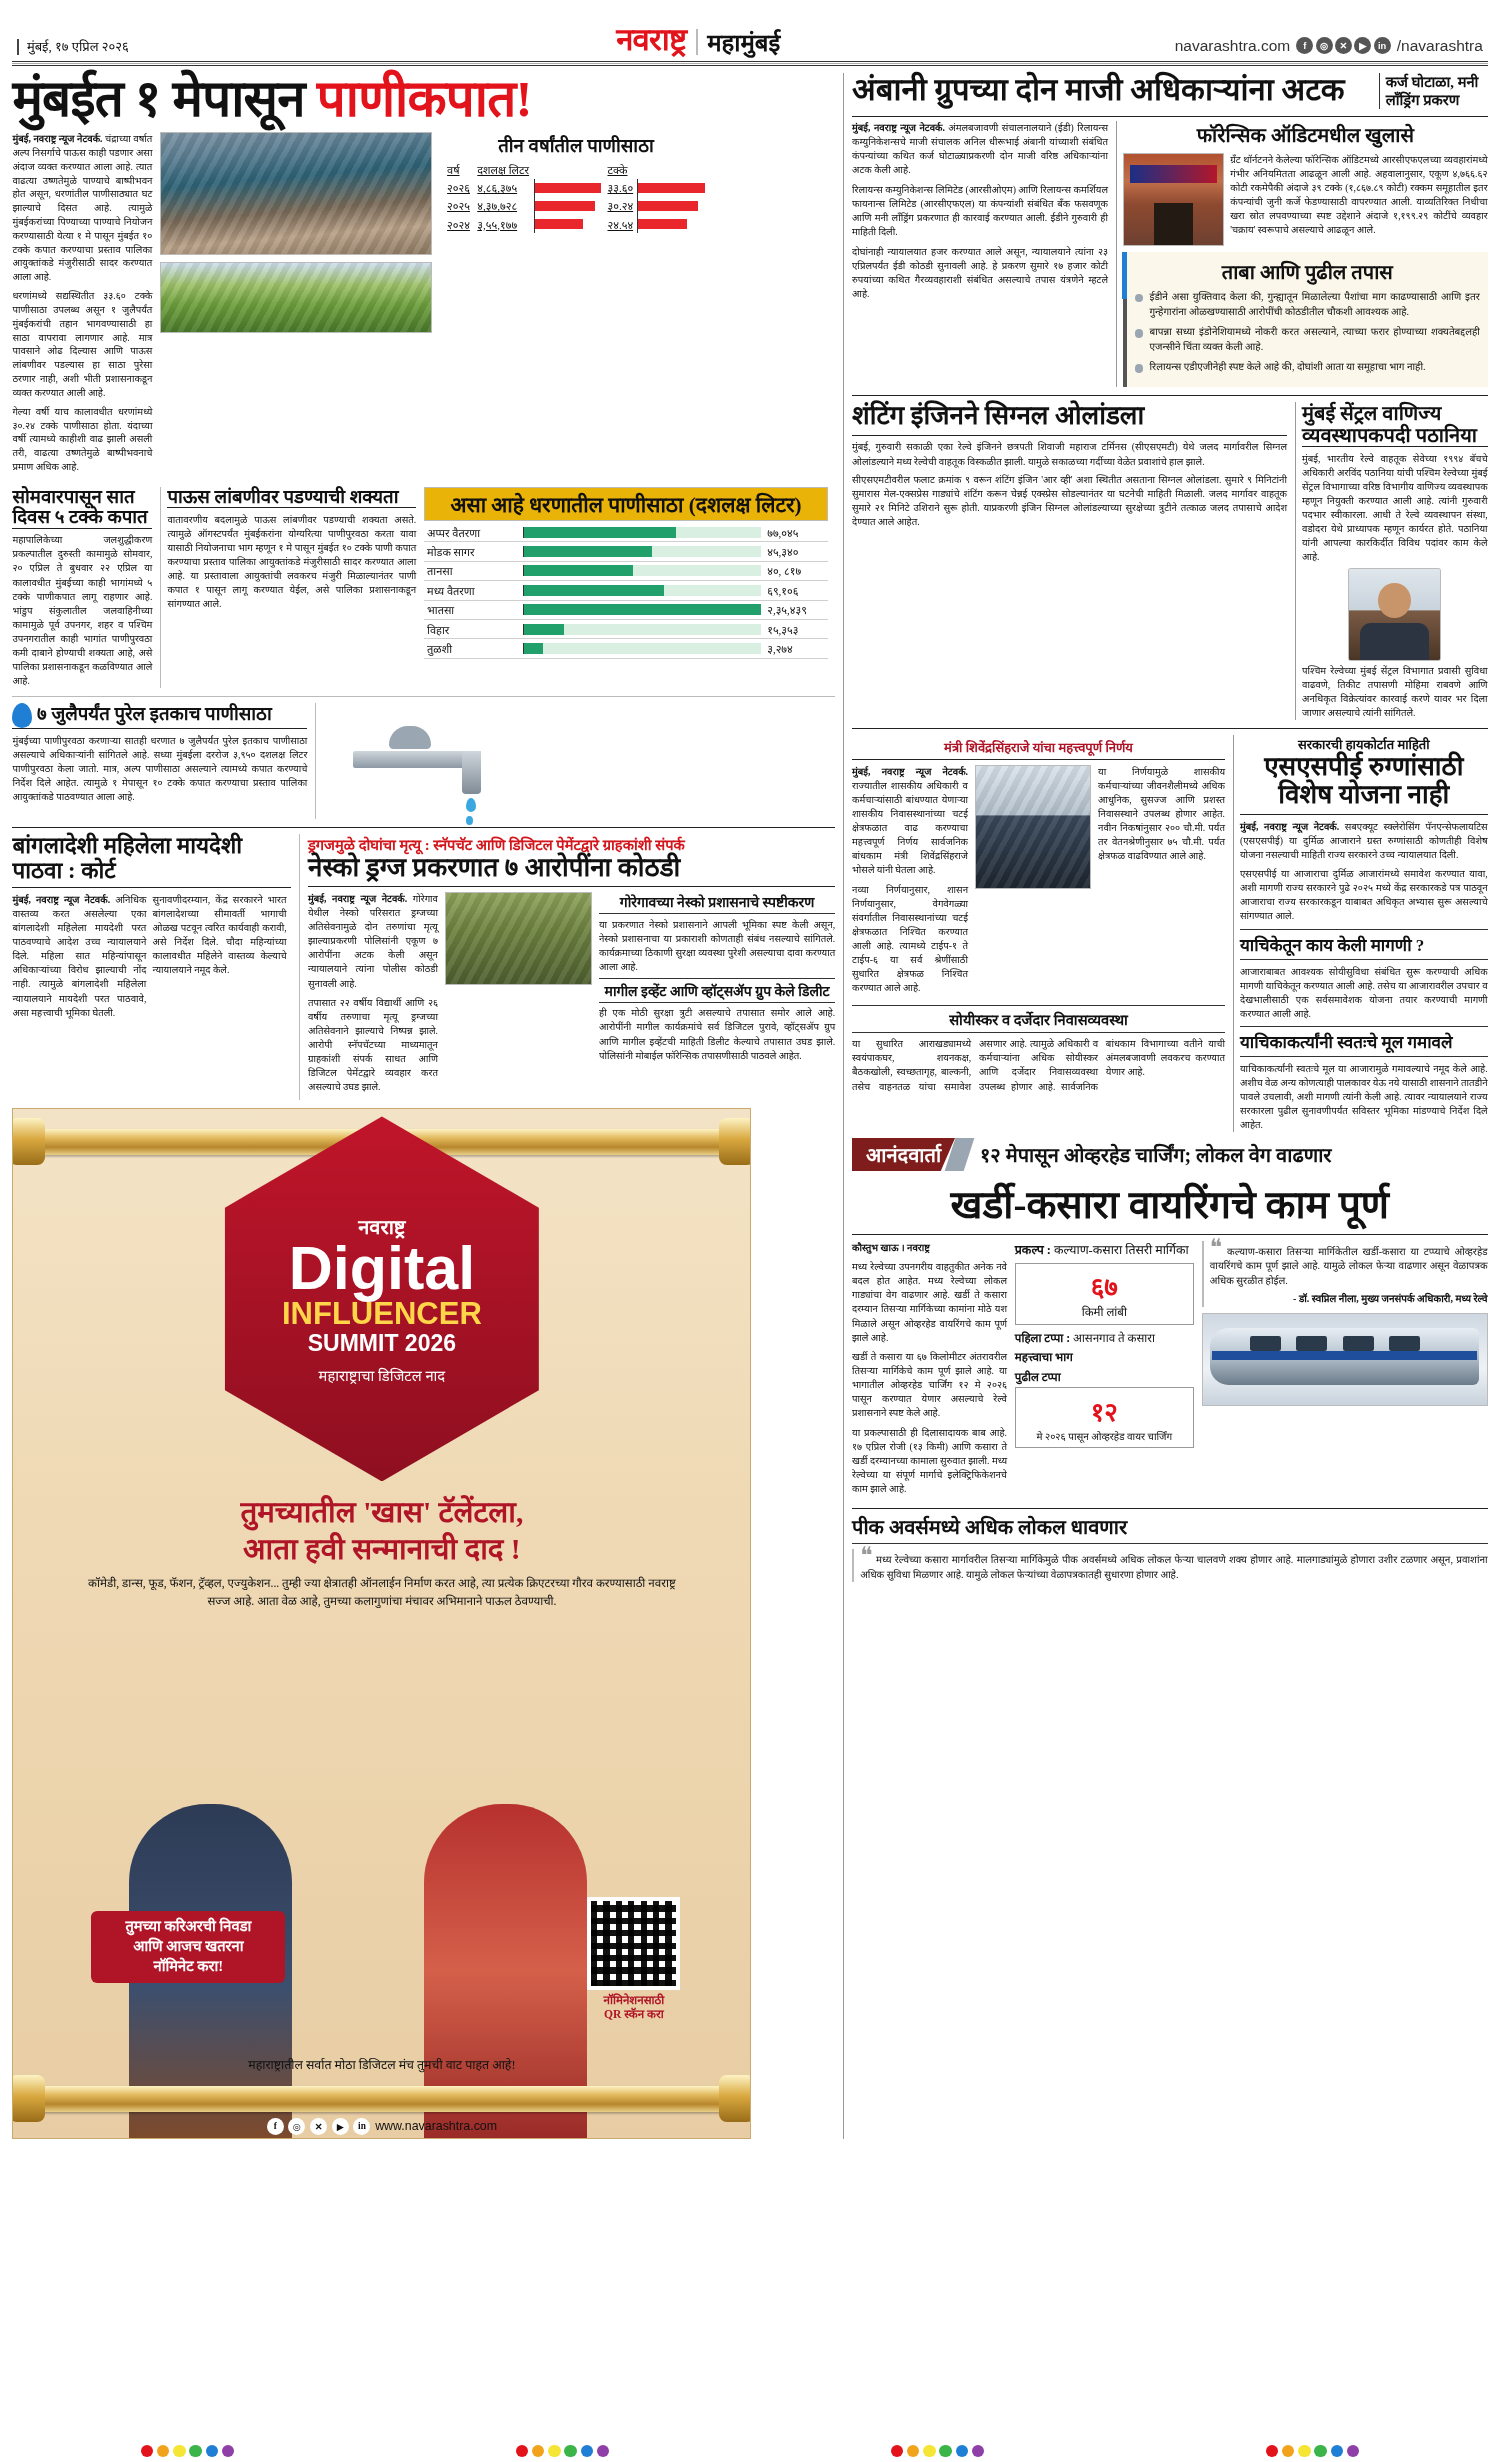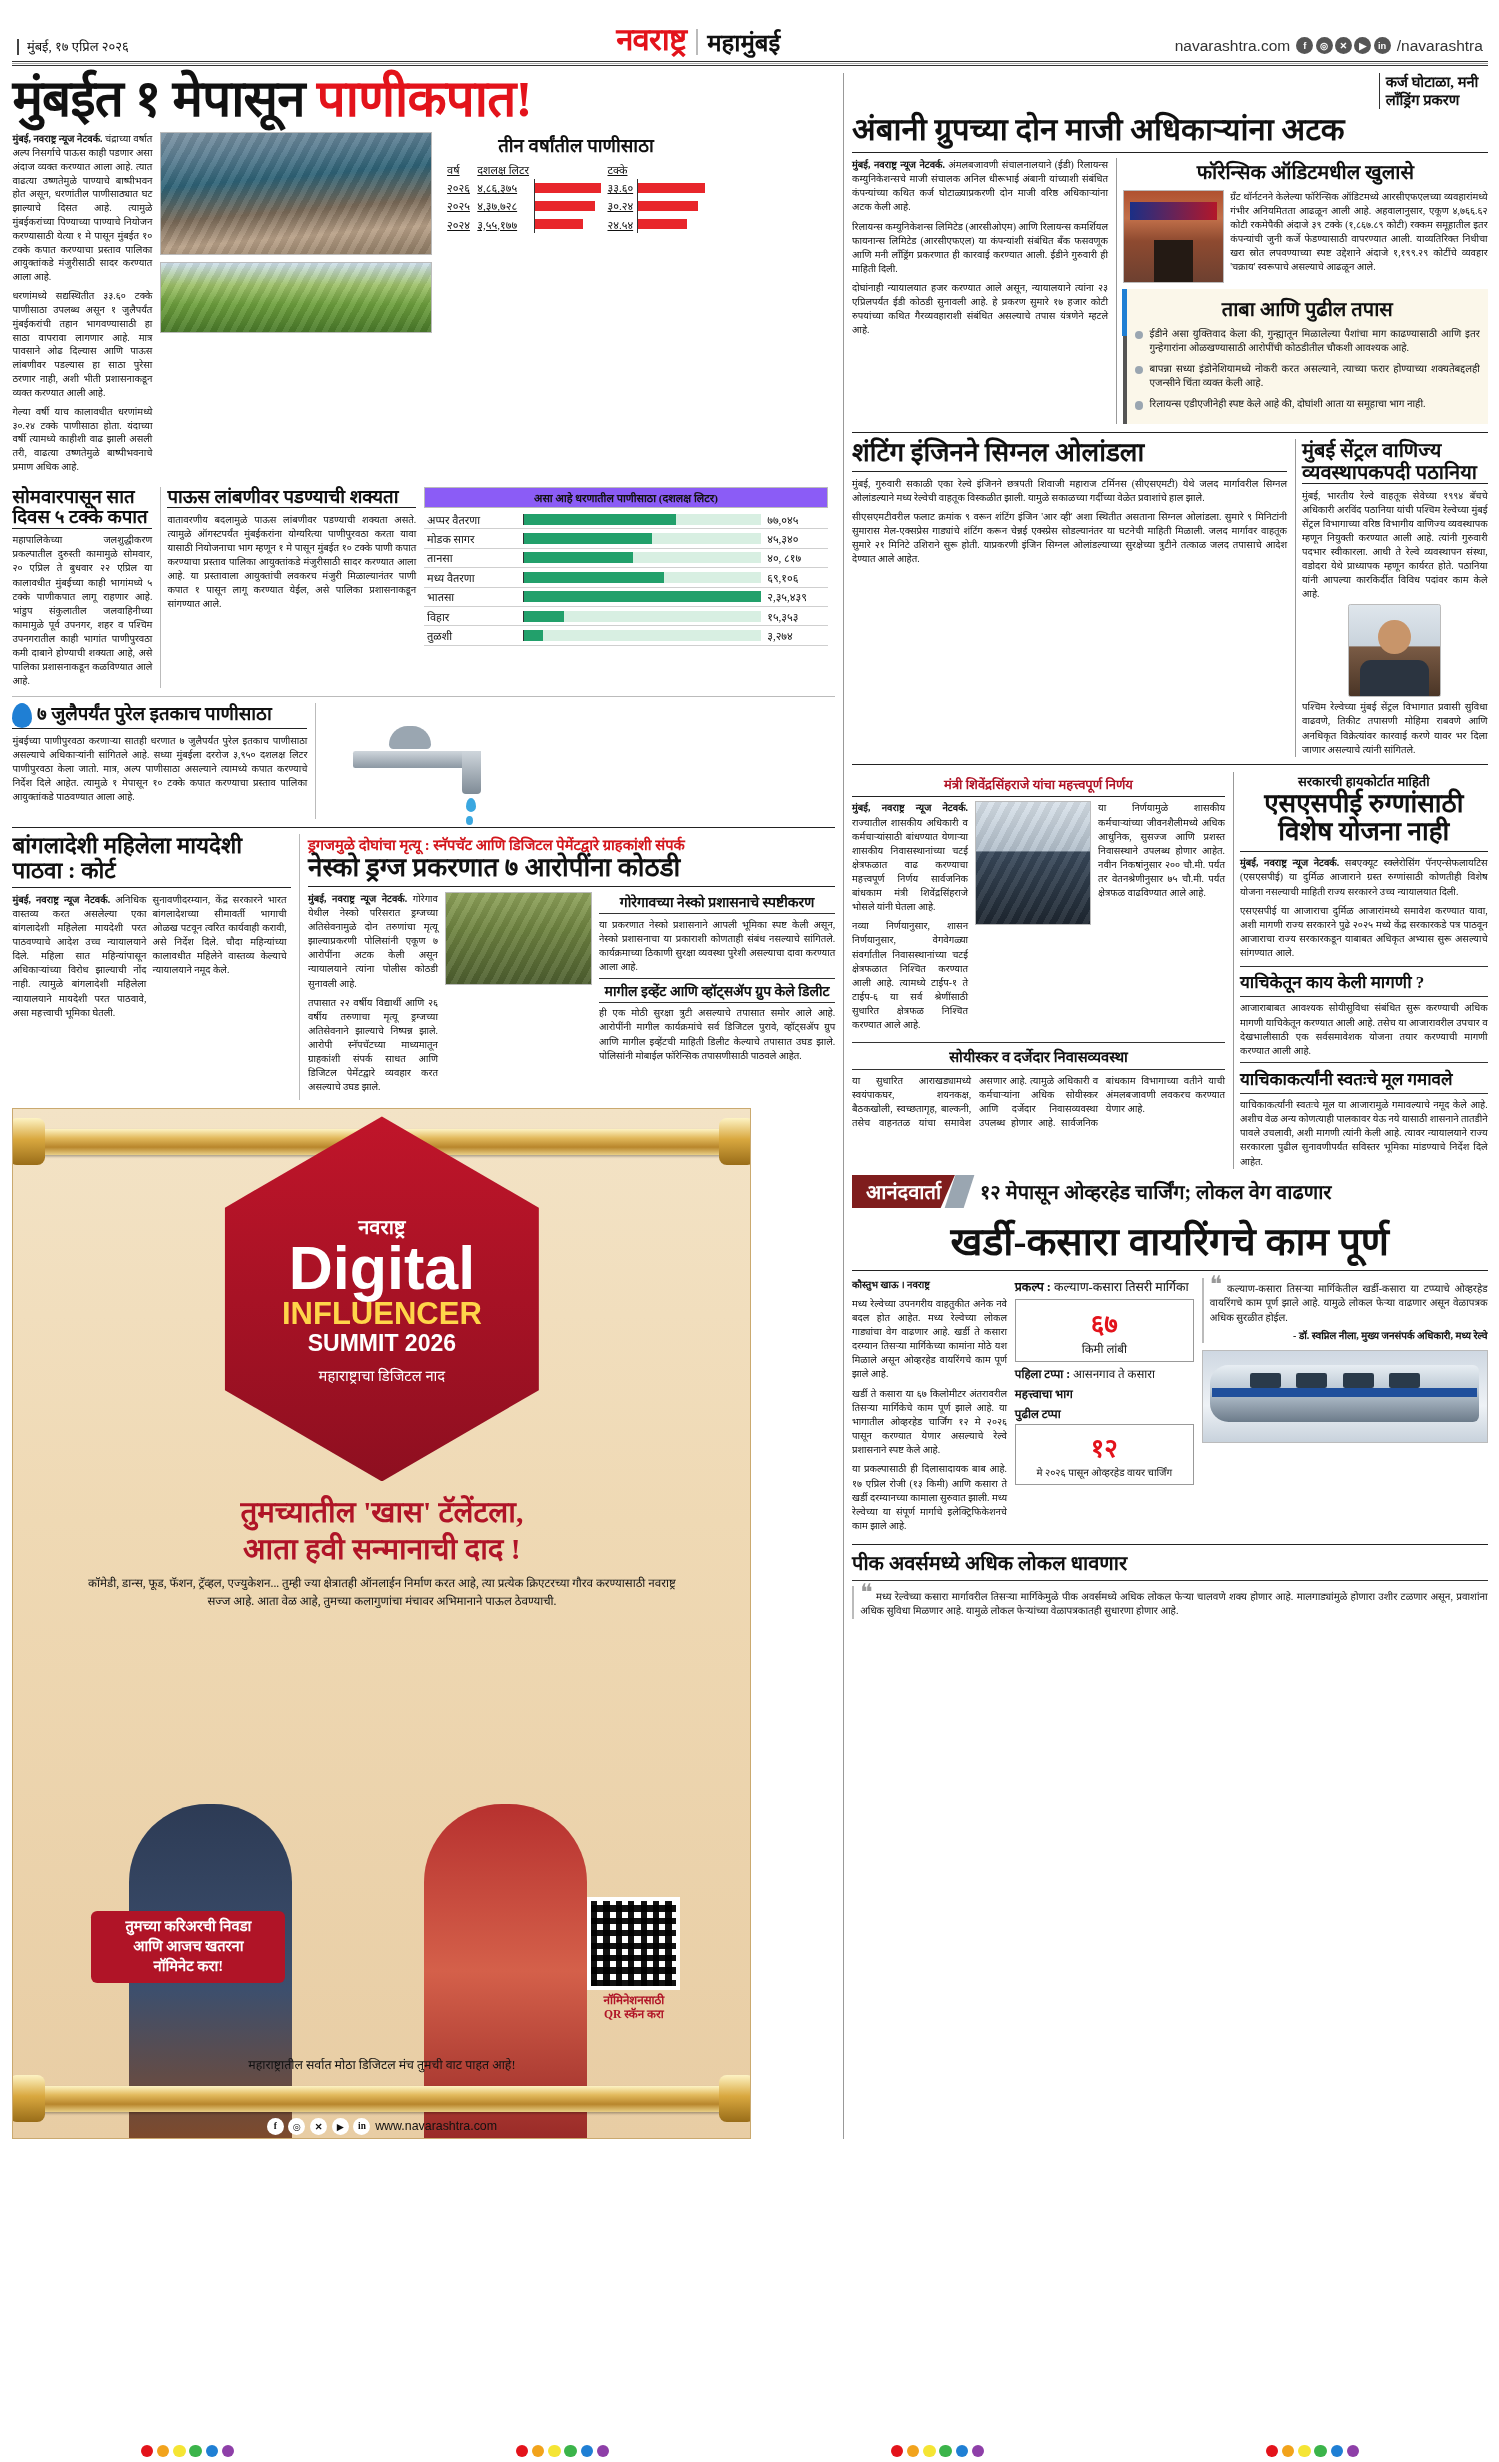--- a/index.html
+++ b/index.html
@@ -56,39 +56,39 @@
   .bar-r{height:10px;background:#e8262b;}
 
   
   .subhead{font-size:22.5px;font-weight:bold;line-height:1.1;border-bottom:1.6px solid #222;padding-bottom:3.9px;margin-bottom:4.7px;}
   .subhead-sm{font-size:18.6px;font-weight:bold;line-height:1.1;border-bottom:1.6px solid #222;padding-bottom:0;margin-bottom:4.7px;}
   .txt{font-size:9.7px;line-height:1.45;text-align:justify;}
   .txt p{margin-bottom:5.4px;}
 
   
   .chartbox{width:404px;}
-  .chart-title{font-size:11px;font-weight:bold;text-align:center;border:0.8px solid #bbb;background:#8b5cf6;padding:2.3px;margin-bottom:1.6px;}
+  .chart-title{font-size:21px;font-weight:bold;text-align:center;border:0.8px solid #bbb;background:#eab308;padding:2.3px;margin-bottom:1.6px;}
   .crow{display:flex;align-items:center;border-bottom:0.8px solid #cfcfcf;height:19.4px;font-size:11px;}
   .clabel{width:99px;padding-left:3.1px;}
   .ctrack{flex:1;height:11px;background:#d8efe2;border-left:1.6px solid #333;position:relative;}
   .cfill{height:100%;background:#22a06b;}
   .cval{width:67px;text-align:left;padding-left:6.2px;font-size:11px;}
 
   
   .tapbox{width:233px;border-left:0.8px solid #bbb;padding-left:6.2px;position:relative;}
   .tapart{height:116px;position:relative;}
   .tapart .pipe{position:absolute;left:31px;top:48px;width:116px;height:17px;background:linear-gradient(180deg,#cfd6dc,#8c98a3);border-radius:2.3px;}
   .tapart .spout{position:absolute;left:140px;top:48px;width:18.6px;height:43px;background:linear-gradient(180deg,#cfd6dc,#7f8b96);border-radius:0 0 3.9px 3.9px;}
   .tapart .knob{position:absolute;left:67px;top:23px;width:42px;height:23px;background:#9aa6b1;border-radius:20px 20px 4.7px 4.7px;}
   .tapart .drop{position:absolute;left:144px;top:95px;width:10px;height:14px;background:#3aa7e0;border-radius:50% 50% 50% 50%/60% 60% 40% 40%;}
   .tapart .drop2{position:absolute;left:144px;top:113px;width:7px;height:9.3px;background:#3aa7e0;border-radius:50%;}
   .bluedrop{display:inline-block;width:20px;height:25px;background:#1f7fd4;border-radius:50% 50% 50% 50%/62% 62% 38% 38%;vertical-align:middle;margin-right:4.7px;}
 
   
-  .rh1{font-size:31px;font-weight:bold;line-height:1.08;margin-top:40px;}
+  .rh1{font-size:31px;font-weight:bold;line-height:1.08;}
   .rh-side{font-size:14.7px;font-weight:bold;line-height:1.25;border-left:1.6px solid #333;padding-left:6.2px;}
   .box-title{font-size:20px;font-weight:bold;text-align:center;margin-bottom:4.7px;}
   .tinyphoto{width:101px;height:93px;border:0.8px solid #bbb;
      background:linear-gradient(180deg,#b0512f 0%,#c2704a 30%,#8e4a30 55%,#6d4030 100%);position:relative;overflow:hidden;}
   .tinyphoto .banner{position:absolute;left:6%;top:12%;width:88%;height:20%;background:linear-gradient(90deg,#1b2f86,#b3172a);}
   .tinyphoto .door{position:absolute;left:30%;bottom:0;width:40%;height:46%;background:#241a14;}
 
   .bulletbox{background:#fbf7ea;border-left:4.7px solid #555;padding:6.2px 7.8px;margin-top:6.2px;position:relative;}
   .bulletbox:before{content:"";position:absolute;left:-4.7px;top:0;width:4.7px;height:47px;background:#1f7fd4;}
   .bl{display:flex;gap:6.2px;font-size:10px;line-height:1.45;margin-bottom:6.2px;text-align:justify;}

